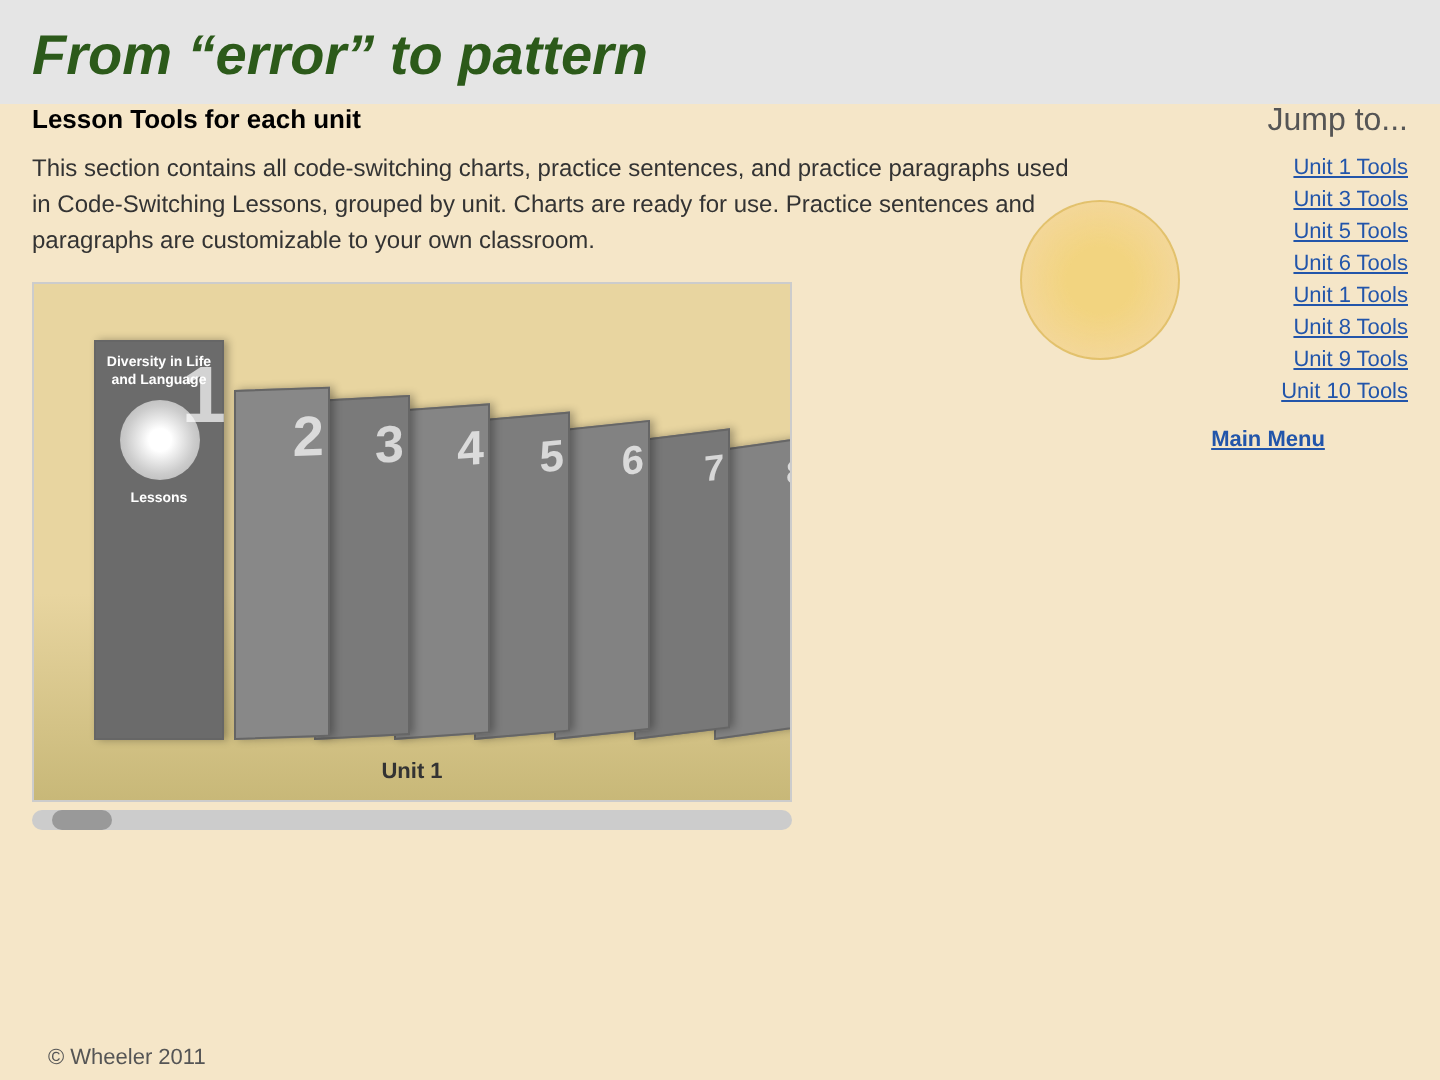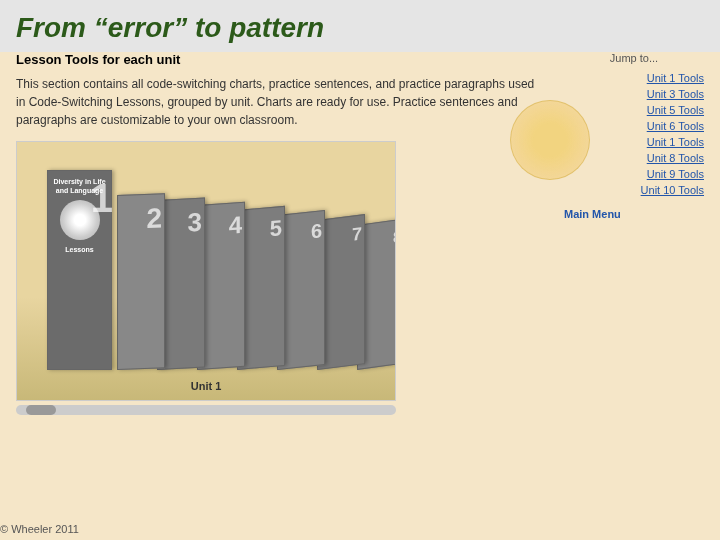--- a/index.html
+++ b/index.html
@@ -145,48 +145,49 @@
     }
 
     .right-panel {
       width: 140px;
       padding-top: 0;
       display: flex;
       flex-direction: column;
     }
 
     .jump-to-label {
-      font-size: 11px;
+      font-size: 16px;
       color: #555;
       margin-bottom: 8px;
-      text-align: center;
+      text-align: right;
     }
 
     .nav-link {
       font-size: 11px;
       color: #2255aa;
       text-decoration: underline;
       margin-bottom: 4px;
       text-align: right;
       cursor: pointer;
     }
 
     .main-menu-link {
       font-size: 11px;
       font-weight: bold;
       color: #2255aa;
+      text-decoration: underline;
       margin-top: 8px;
-      text-align: left;
+      text-align: center;
       cursor: pointer;
     }
 
     .footer {
       position: absolute;
       bottom: 5px;
-      left: 0;
+      left: 24px;
       font-size: 11px;
       color: #555;
     }
 
     .decorative-circle {
       position: absolute;
       right: 130px;
       top: 100px;
       width: 80px;
       height: 80px;

